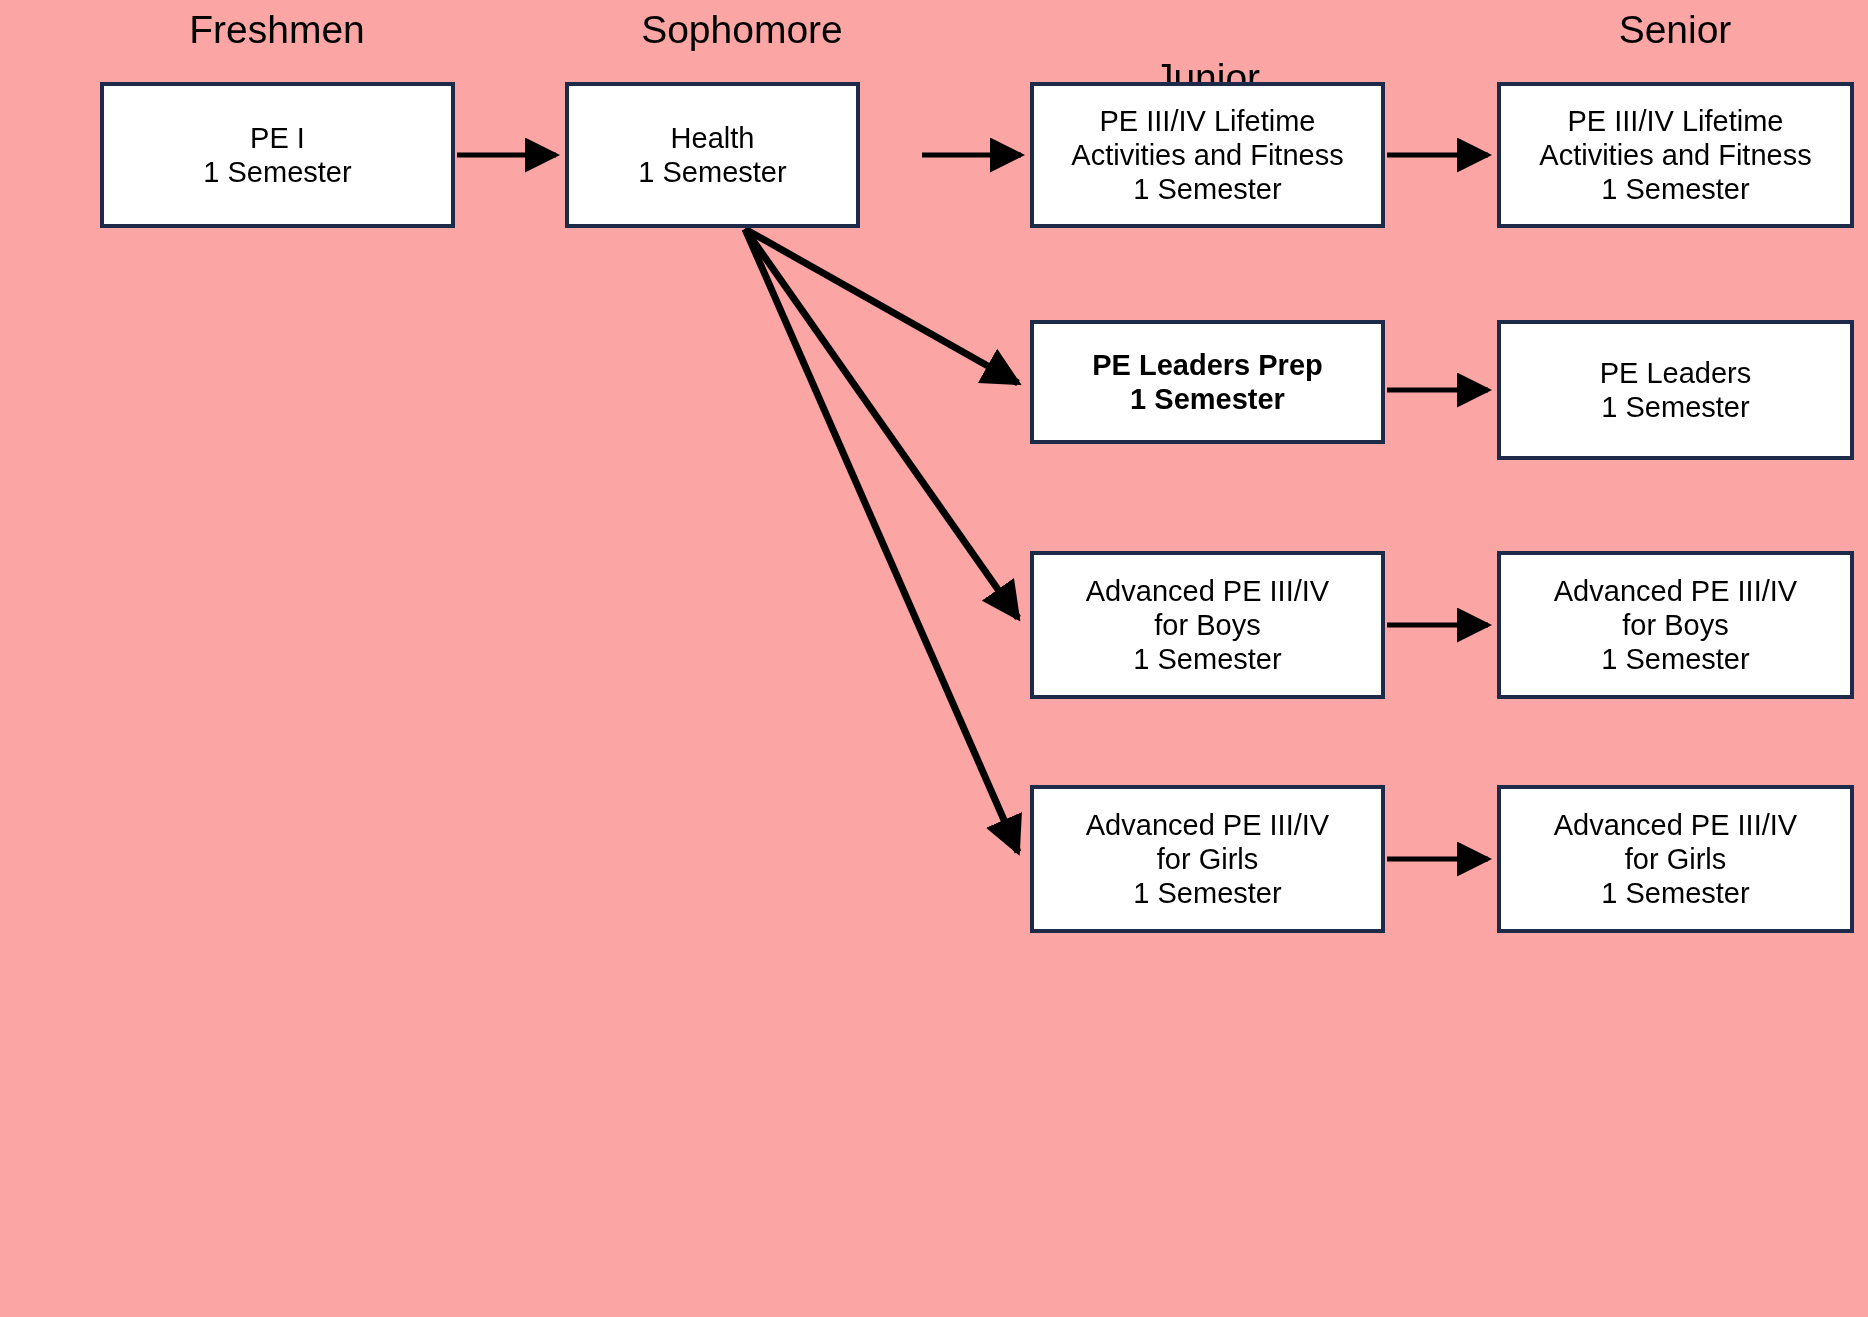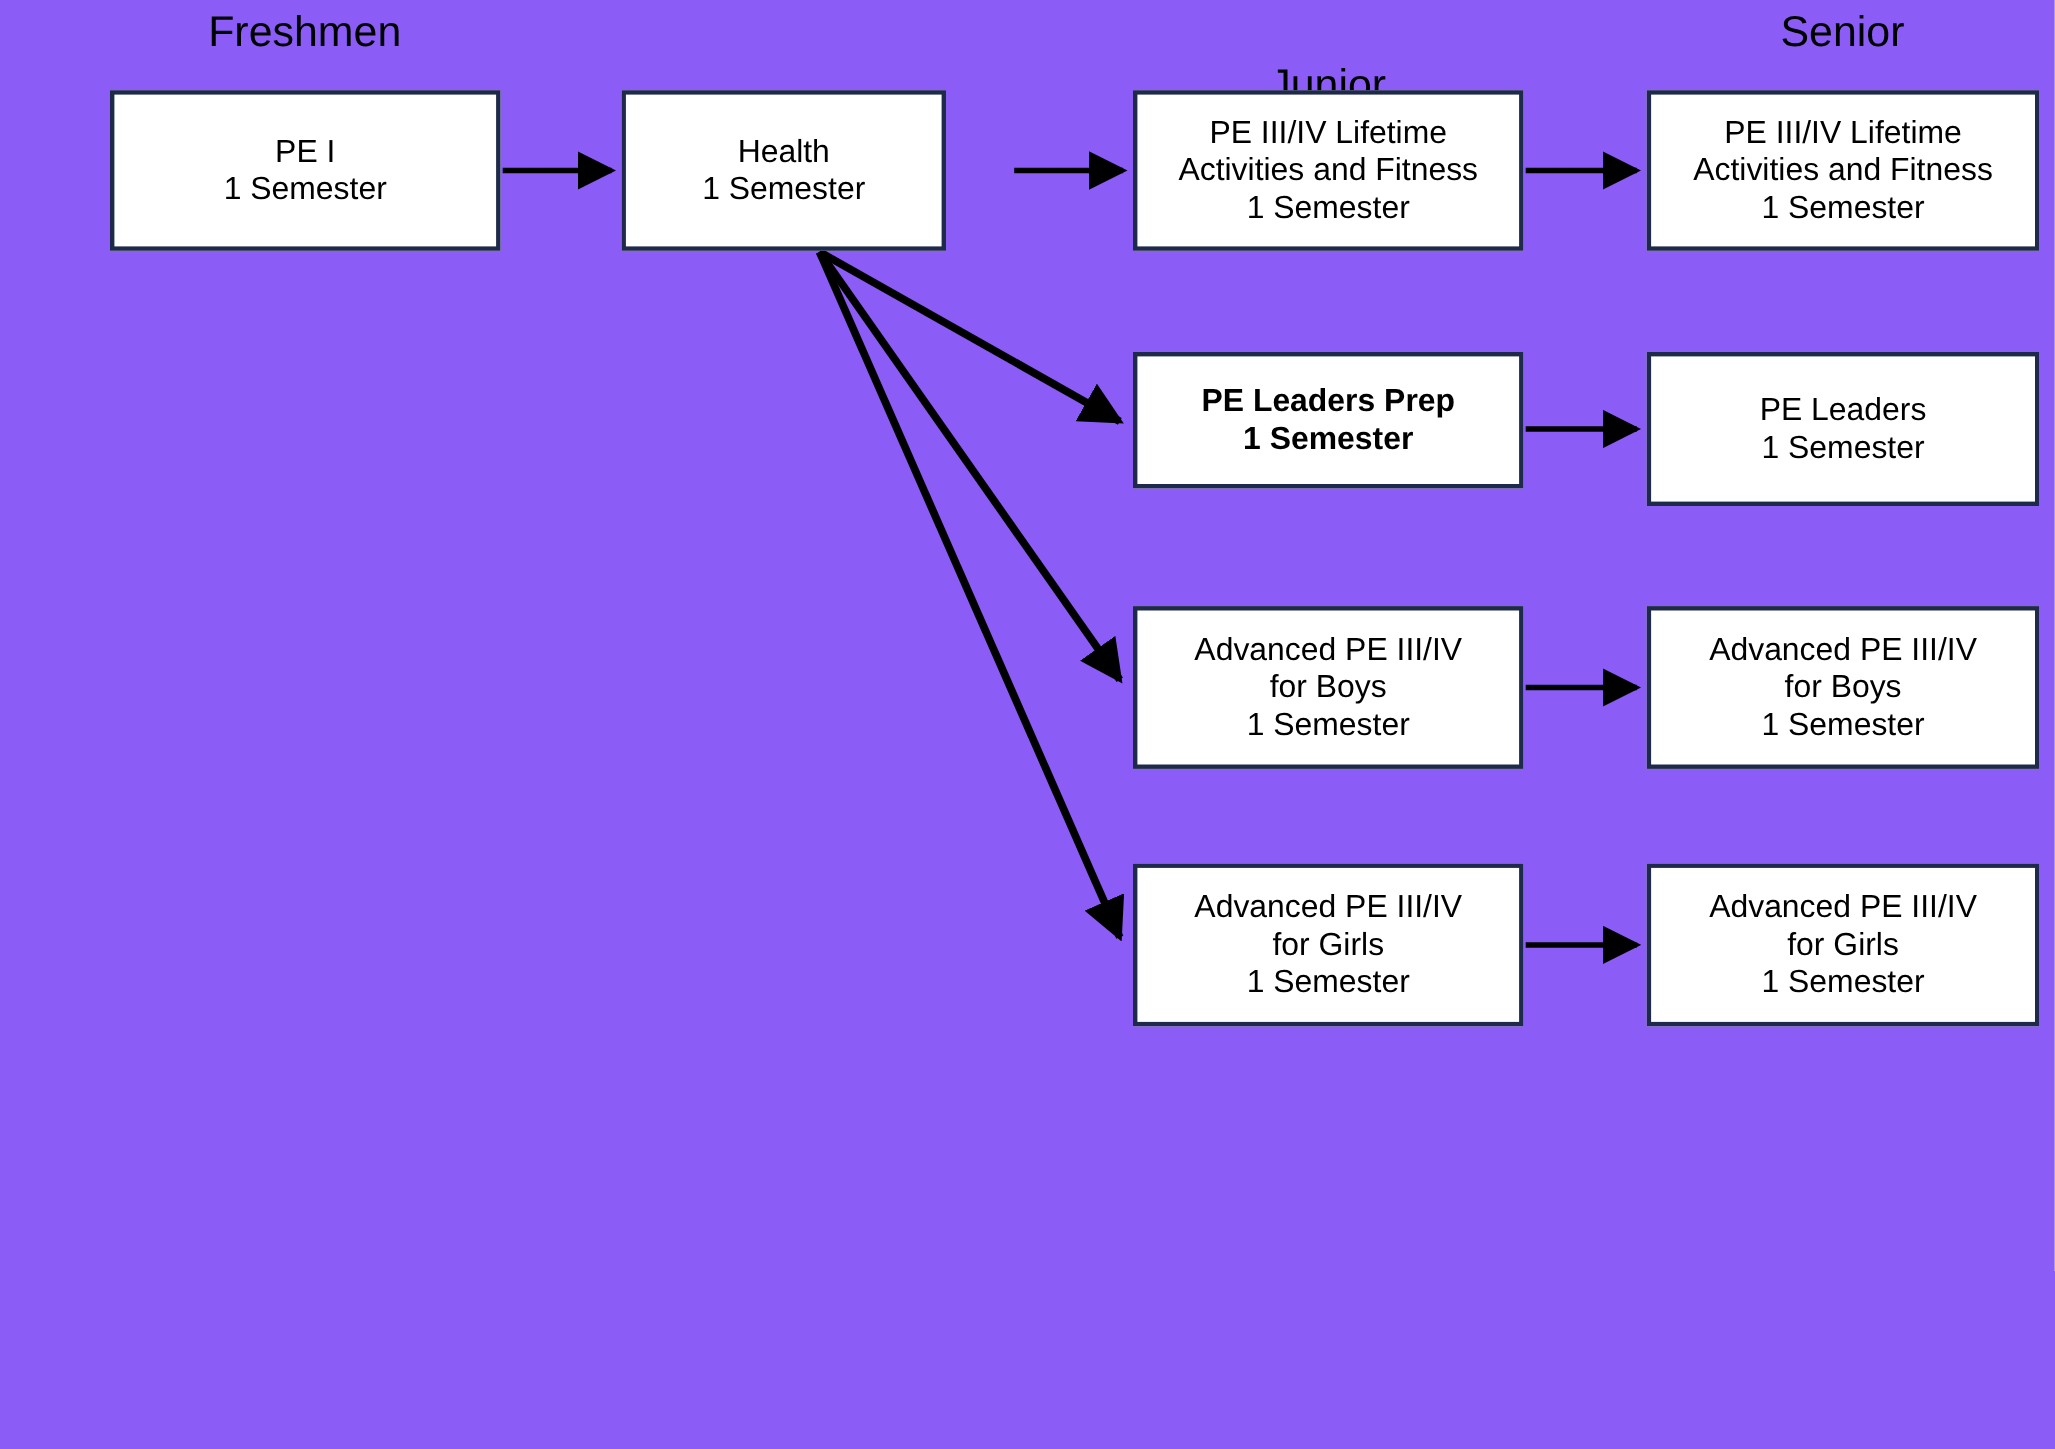--- a/index.html
+++ b/index.html
@@ -10,21 +10,21 @@
   body {
     width: 1868px;
     height: 1317px;
     font-family: "Liberation Sans", sans-serif;
     overflow: hidden;
   }
   #canvas {
     position: relative;
     width: 1868px;
     height: 1317px;
-    background: #8b5cf6;
+    background: #fca5a5;
   }
   #edge-layer {
     position: absolute;
     left: 0; top: 0;
     width: 1868px;
     height: 1317px;
     pointer-events: none;
   }
   .col-header {
     position: absolute;
@@ -81,20 +81,21 @@
     <line x1="745" y1="229" x2="1018" y2="618" stroke="#000000" stroke-width="7" marker-end="url(#arrowThick)"></line>
 
     <line x1="1387" y1="625" x2="1488" y2="625" stroke="#000000" stroke-width="5" marker-end="url(#arrowThin)"></line>
 
     <line x1="745" y1="229" x2="1018" y2="852" stroke="#000000" stroke-width="7" marker-end="url(#arrowThick)"></line>
 
     <line x1="1387" y1="859" x2="1488" y2="859" stroke="#000000" stroke-width="5" marker-end="url(#arrowThin)"></line>
   </svg>
 
   <div class="col-header" style="left:77px; top:10px; width:400px;">Freshmen</div>
+  <div class="col-header" style="left:542px; top:10px; width:400px;">Sophomore</div>
   <div class="col-header" style="left:1007px; top:10px; width:400px;margin-top:48px;">Junior</div>
   <div class="col-header" style="left:1475px; top:10px; width:400px;">Senior</div>
 
   <div class="node" style="left:100px; top:82px; width:355px; height:146px;">
     <span class="line">PE I</span>
     <span class="line">1 Semester</span>
   </div>
 
   <div class="node" style="left:565px; top:82px; width:295px; height:146px;">
     <span class="line">Health</span>

